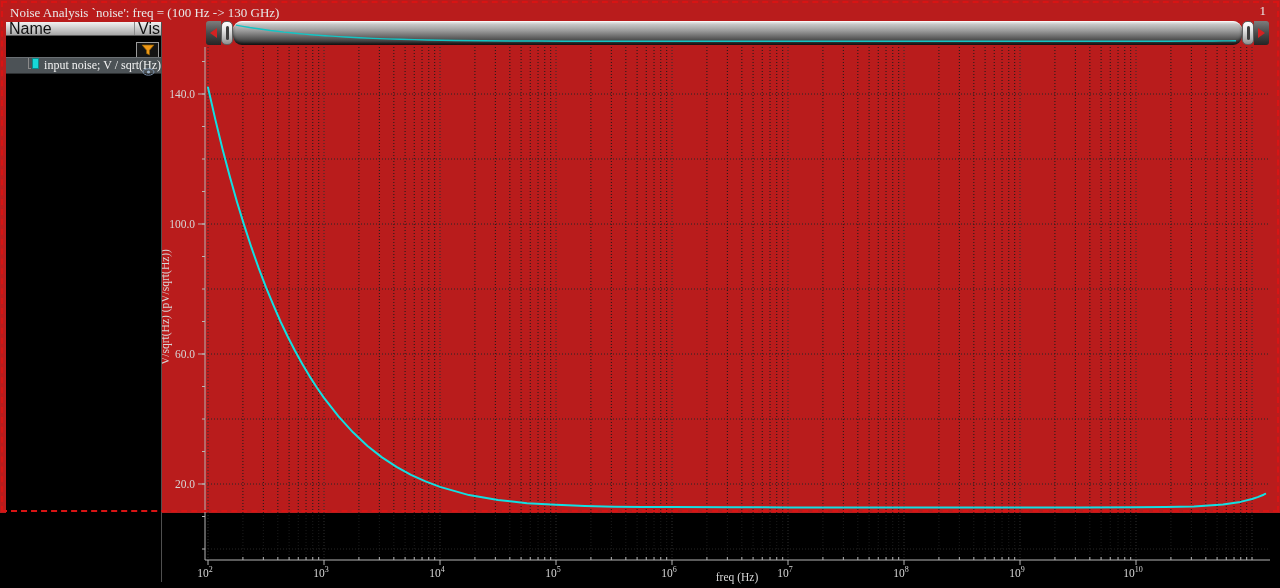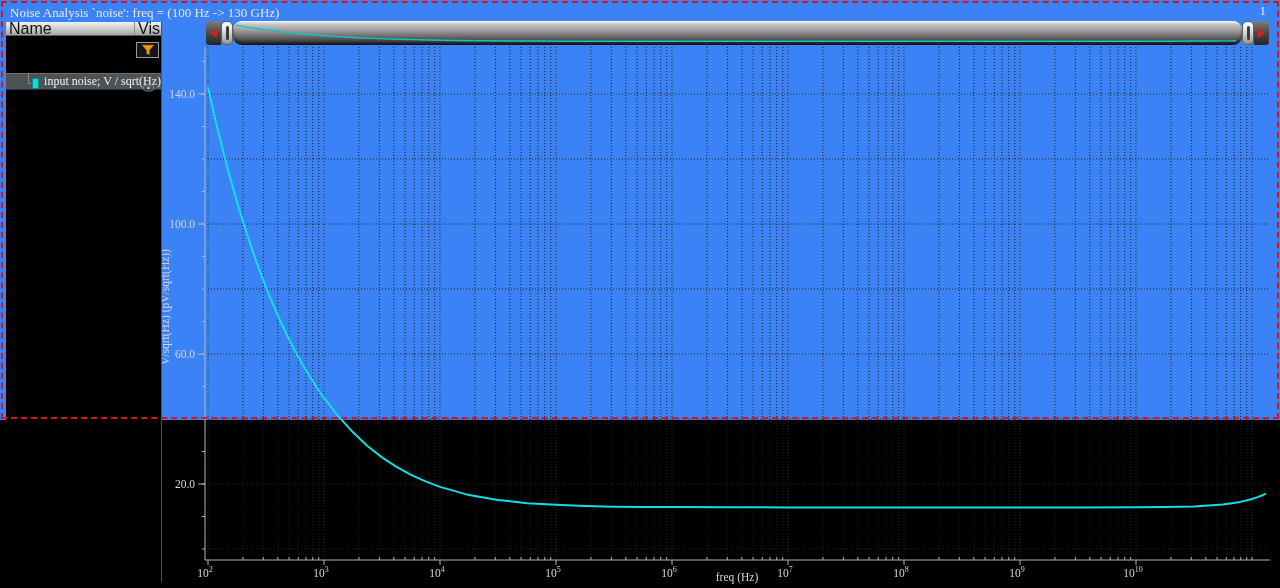--- a/index.html
+++ b/index.html
@@ -1,34 +1,34 @@
 <!DOCTYPE html>
 <html><head>
 <meta charset="utf-8">
 <style>
   html,body{margin:0;padding:0;background:#000;width:1280px;height:588px;overflow:hidden;
     font-family:"Liberation Serif","DejaVu Serif",serif;}
-  .stage{position:relative;width:1280px;height:420px;background:#3b82f6;}
+  .stage{position:relative;width:1280px;height:513px;background:#b91c1c;}
   .red-frame{position:absolute;inset:1px;border:2px dashed #d81414;z-index:40;pointer-events:none;}
   .win-title{position:absolute;left:10px;top:5px;color:#e8e8e8;font-size:13px;z-index:5;}
   .page-num{position:absolute;right:14px;top:3px;color:#e8e8e8;font-size:13px;z-index:5;}
 
   
   .panel{position:absolute;left:6px;top:22px;width:155px;height:560px;background:#000;
     border-right:1px solid #4f4f4f;z-index:6;}
   .panel-header{display:flex;height:13px;background:linear-gradient(180deg,#f2f2f2 0%,#c9c9c9 55%,#a6a6a6 100%);
     border-bottom:1px solid #5a5a5a;font-family:"Liberation Sans","DejaVu Sans",sans-serif;
     font-size:16px;color:#111;line-height:13px;}
   .panel-header .name-h{flex:1;padding-left:3px;}
   .panel-header .vis-h{width:23px;border-left:1px solid #8a8a8a;padding-left:3px;}
   .filter-row{position:relative;height:21px;}
   .filter-btn{position:absolute;right:2px;top:6px;width:21px;height:14px;background:#141414;
     border:1px solid #9a9a9a;display:flex;align-items:center;justify-content:center;cursor:pointer;}
   .legend-row{position:relative;height:15px;background:#4c5256;border-top:1px solid #6b7074;
-    border-bottom:1px solid #2c2f31;display:flex;align-items:flex-end;cursor:pointer;margin-top:16px;}
+    border-bottom:1px solid #2c2f31;display:flex;align-items:flex-start;cursor:pointer;}
   .tree-elbow{width:8px;height:10px;margin-left:22px;border-left:1px solid #8a8a8a;
     border-bottom:1px solid #8a8a8a;margin-bottom:5px;}
   .swatch{width:15px;height:9px;margin-left:1px;border:1px solid #0a8a8a;}
   .legend-label{color:#f2f2f2;font-size:12px;margin-left:5px;white-space:nowrap;}
   .vis-eye{position:absolute;right:6px;top:4px;}
 
   
   .scrollbar{position:absolute;left:206px;top:21px;width:1063px;height:24px;display:flex;z-index:6;}
   .sb-arrow{width:15px;height:100%;background:linear-gradient(180deg,#7d7d7d,#4a4a4a 50%,#242424);
     display:flex;align-items:center;justify-content:center;cursor:pointer;}

